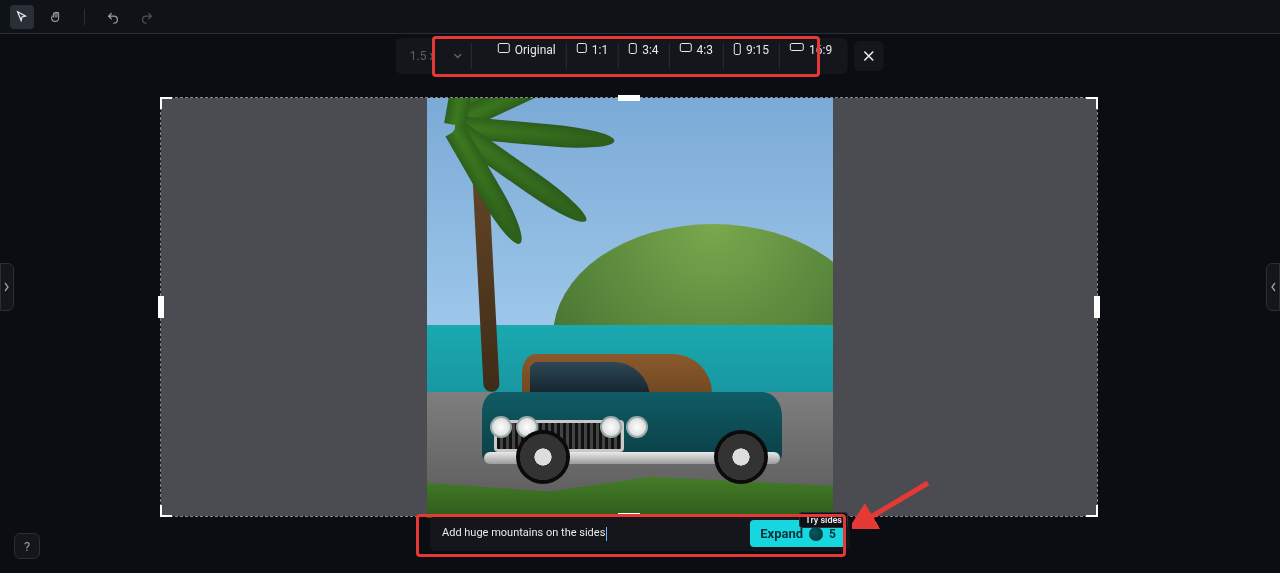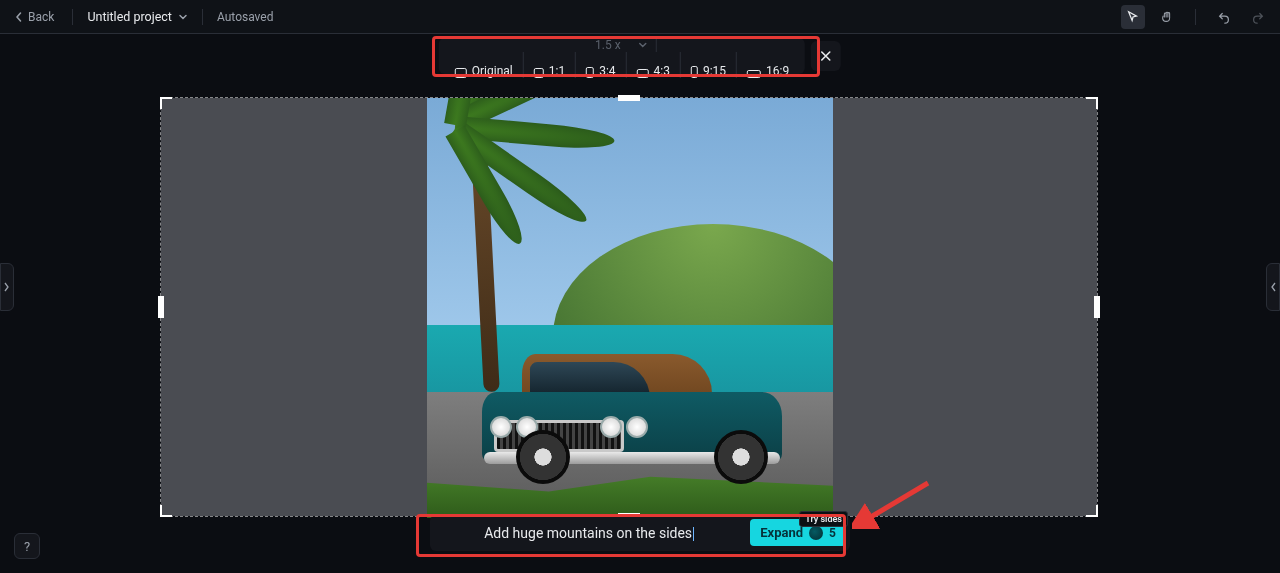--- a/index.html
+++ b/index.html
@@ -98,33 +98,32 @@
     left: 50%; transform: translateX(-50%);
     top: 38px;
     display: flex; align-items: center; gap: 6px;
   }
   .aspect-bar {
     display: flex; align-items: center;
     height: 36px;
     background: var(--panel-dark);
     border-radius: 6px;
     padding: 0 6px;
-    gap: 0;
-    flex-direction: column;
+    gap: 16px;
   }
   .scale-dd {
     display: flex; align-items: center; justify-content: space-between;
     width: 70px; height: 26px;
     padding: 0 8px;
     color: #5a606b; font-size: 12px;
     border-right: 1px solid var(--border);
     cursor: pointer;
   }
   .ratio-btn {
-    display: flex; align-items: flex-end; gap: 5px;
+    display: flex; align-items: flex-start; gap: 5px;
     padding: 0 10px; height: 26px;
     font-size: 12px; color: var(--text);
     cursor: pointer;
     border-right: 1px solid var(--border);
   }
   .ratio-btn:last-child { border-right: none; }
   .ratio-ico {
     display:inline-block; border:1.5px solid currentColor; border-radius:2px;
   }
   .close-aspect {
@@ -280,23 +279,22 @@
     bottom: 22px;
     width: 420px;
     display: flex; align-items: center;
     background: var(--panel-dark);
     border-radius: 6px;
     padding: 4px;
     gap: 6px;
   }
   .prompt-input {
     flex: 1;
-    font-size: 14px; color: var(--text);
+    font-size: 11px; color: var(--text);
     padding: 6px 8px;
-    text-align: center;
   }
   .prompt-input .cursor {
     display:inline-block; width:1px; height:14px;
     background:#6fb6ff; vertical-align:middle; margin-left:1px;
   }
   .expand-btn {
     position: relative;
     display: flex; align-items: center; gap: 6px;
     background: var(--cyan);
     color: #06323a;
@@ -353,37 +351,20 @@
     border:1px solid var(--border);
     display:flex; align-items:center; justify-content:center;
     color:var(--muted); font-size:13px;
     cursor:pointer;
   }
 </style>
 </head>
 <body>
 
 <div class="header">
-  <div class="left-group">
-    <div class="back">
-      <svg class="chev" viewBox="0 0 10 10">
-          <path d="M6.5 1 3 5l3.5 4" stroke="#9aa0aa" stroke-width="1.5" fill="none" stroke-linecap="round"></path>
-        </svg>
-      <span>Back</span>
-    </div>
-    <div class="vsep"></div>
-    <div class="proj">
-      <span>Untitled project</span>
-      <svg class="chev" viewBox="0 0 10 10">
-          <path d="M2 3.5 5 6.5 8 3.5" stroke="#9aa0aa" stroke-width="1.5" fill="none" stroke-linecap="round"></path>
-        </svg>
-    </div>
-    <div class="vsep"></div>
-    <span class="autosaved">Autosaved</span>
-  </div>
 
   <div class="center-group">
     <div class="toolbtn active">
       <svg viewBox="0 0 16 16">
           <path d="M3 2l9 5-4 1-1 4z" fill="none" stroke="#e8eaed" stroke-width="1.4"></path>
         </svg>
     </div>
     <div class="toolbtn">
       <svg viewBox="0 0 16 16">
           <path d="M5 8V4.5a1 1 0 012 0V8M7 8V3.5a1 1 0 012 0V8M9 8V4a1 1 0 012 0v5c0 2-1.5 4-4 4s-4-2-4-4l.5-2" fill="none" stroke="#9aa0aa" stroke-width="1.2" stroke-linecap="round"></path>

